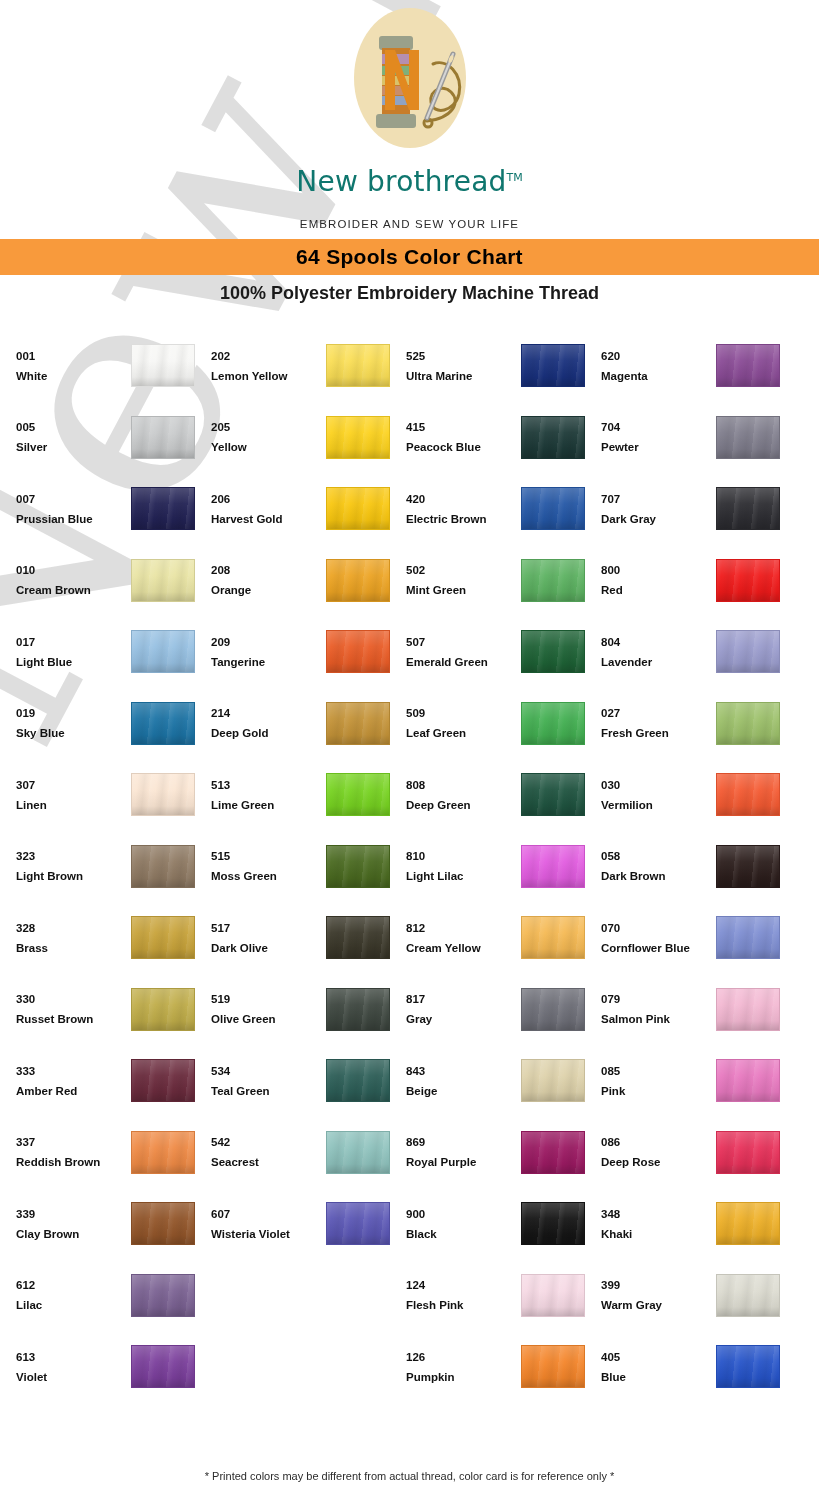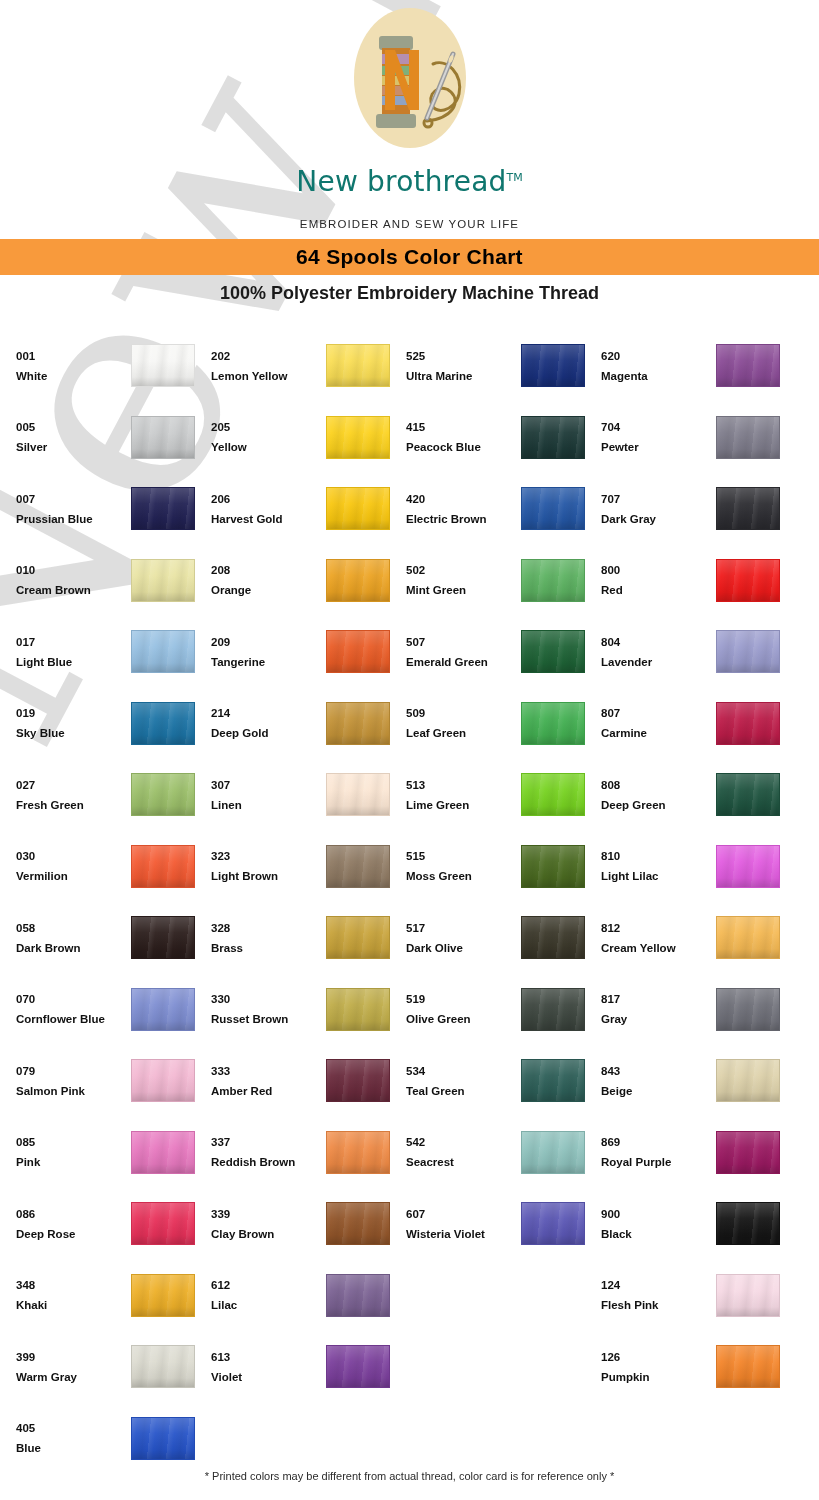--- a/index.html
+++ b/index.html
@@ -337,29 +337,20 @@
         <div class="labels">
           <div class="code">509</div>
           <div class="cname">Leaf Green</div>
         </div>
         <div class="swatch" style="background: rgb(67, 176, 82);">
           <span class="sheen"></span>
         </div>
       </div>
       <div class="cell">
         <div class="labels">
-          <div class="code">807</div>
-          <div class="cname">Carmine</div>
-        </div>
-        <div class="swatch" style="background: rgb(189, 28, 73);">
-          <span class="sheen"></span>
-        </div>
-      </div>
-      <div class="cell">
-        <div class="labels">
           <div class="code">027</div>
           <div class="cname">Fresh Green</div>
         </div>
         <div class="swatch" style="background: rgb(156, 192, 106);">
           <span class="sheen"></span>
         </div>
       </div>
       <div class="cell">
         <div class="labels">
           <div class="code">307</div>

